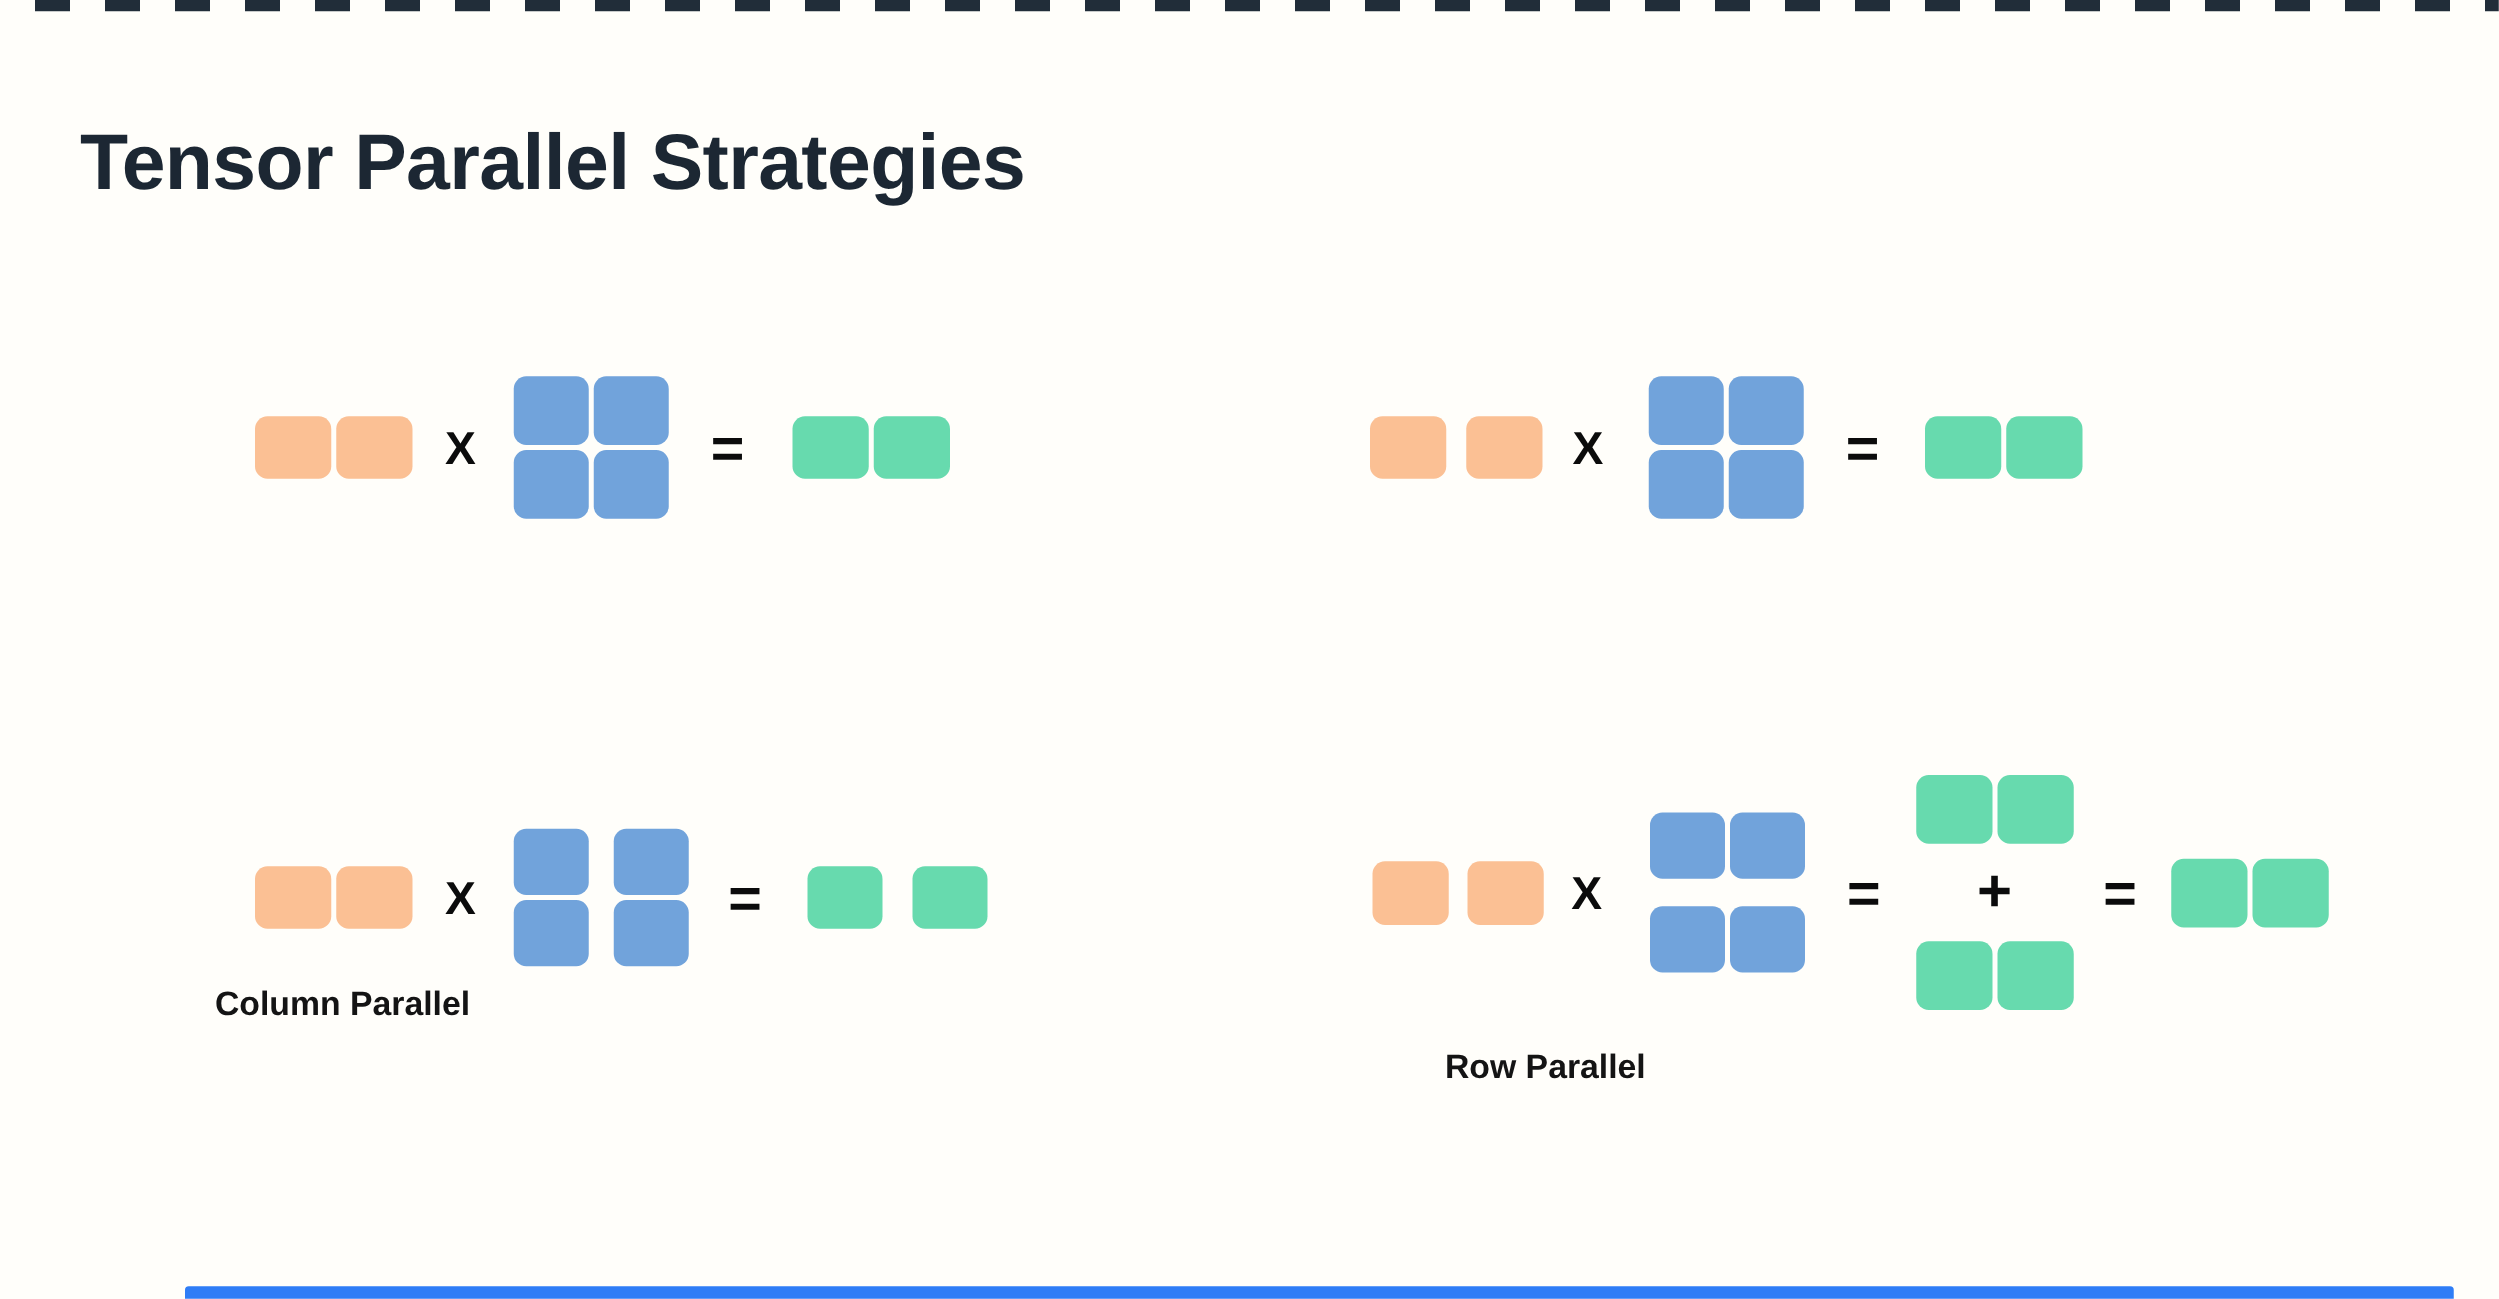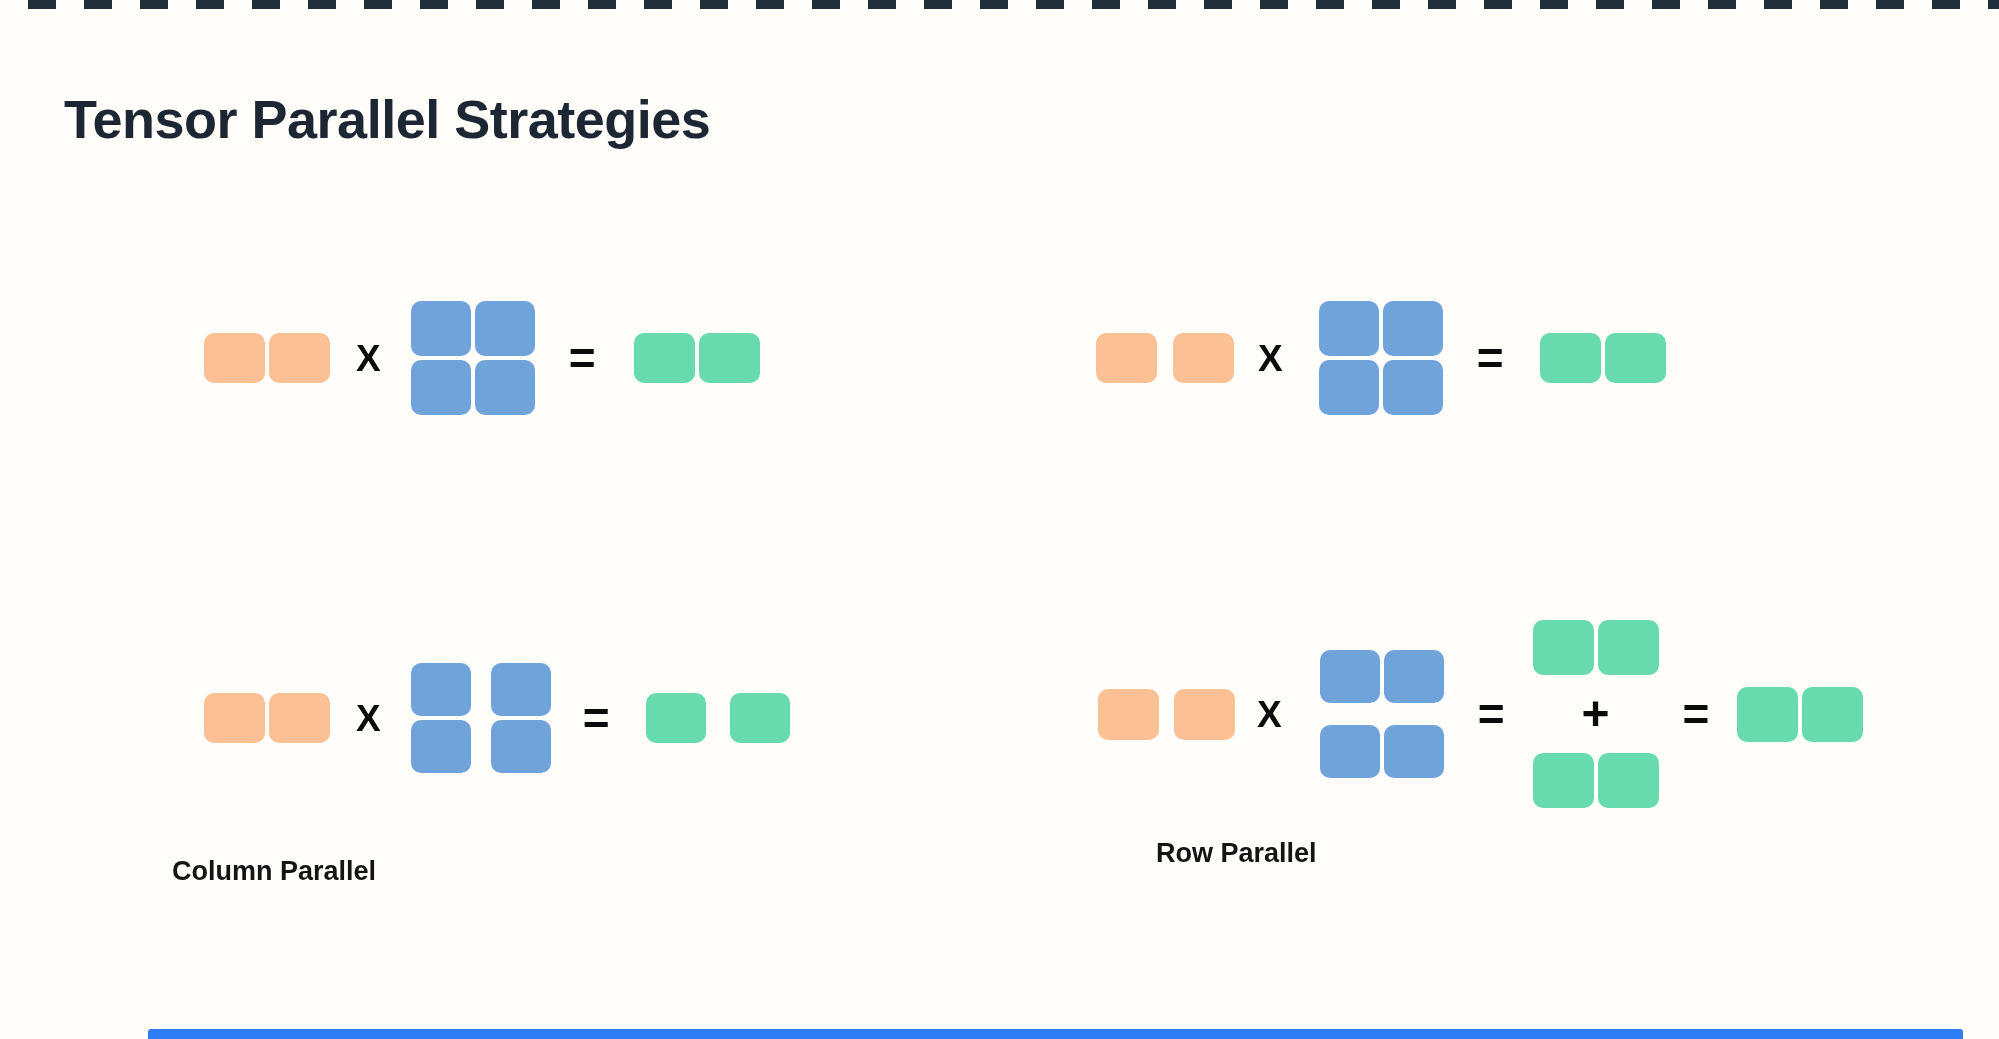--- a/index.html
+++ b/index.html
@@ -15,38 +15,38 @@
       transparent 0px, transparent 28px,
       var(--dash,#212D39) 28px, var(--dash,#212D39) 56px);
   }
   
   #bottom-bar{
     position:absolute;left:148px;bottom:0;width:1815px;height:10px;
     background:var(--bar,#2F7DF6);border-radius:3px 3px 0 0;
   }
   #page-title{
     position:absolute;left:64px;top:52px;
-    font-size:54px;font-weight:700;letter-spacing:-0.5px;
+    font-size:63px;font-weight:700;letter-spacing:-0.5px;
     color:var(--title,#1C2733);white-space:nowrap;
   }
   .diagram{
     position:absolute;display:flex;align-items:center;
   }
   .grid{display:grid;}
   .cell{border-radius:10px;}
   .op{
     font-weight:800;color:#0B0B0B;line-height:1;
     display:flex;align-items:center;justify-content:center;
   }
   .stack{display:flex;flex-direction:column;align-items:center;}
   .caption{
     position:absolute;font-size:27px;font-weight:700;color:#141414;
     white-space:nowrap;
   }
-  #caption-column{left:172px;top:856px;}
+  #caption-column{left:172px;top:788px;}
   #caption-row{left:1156px;top:838px;}
 </style>
 </head>
 <body>
 
 <div id="top-dashes"></div>
 
 <h1 id="page-title">Tensor Parallel Strategies</h1>
 
 <div id="stage">

